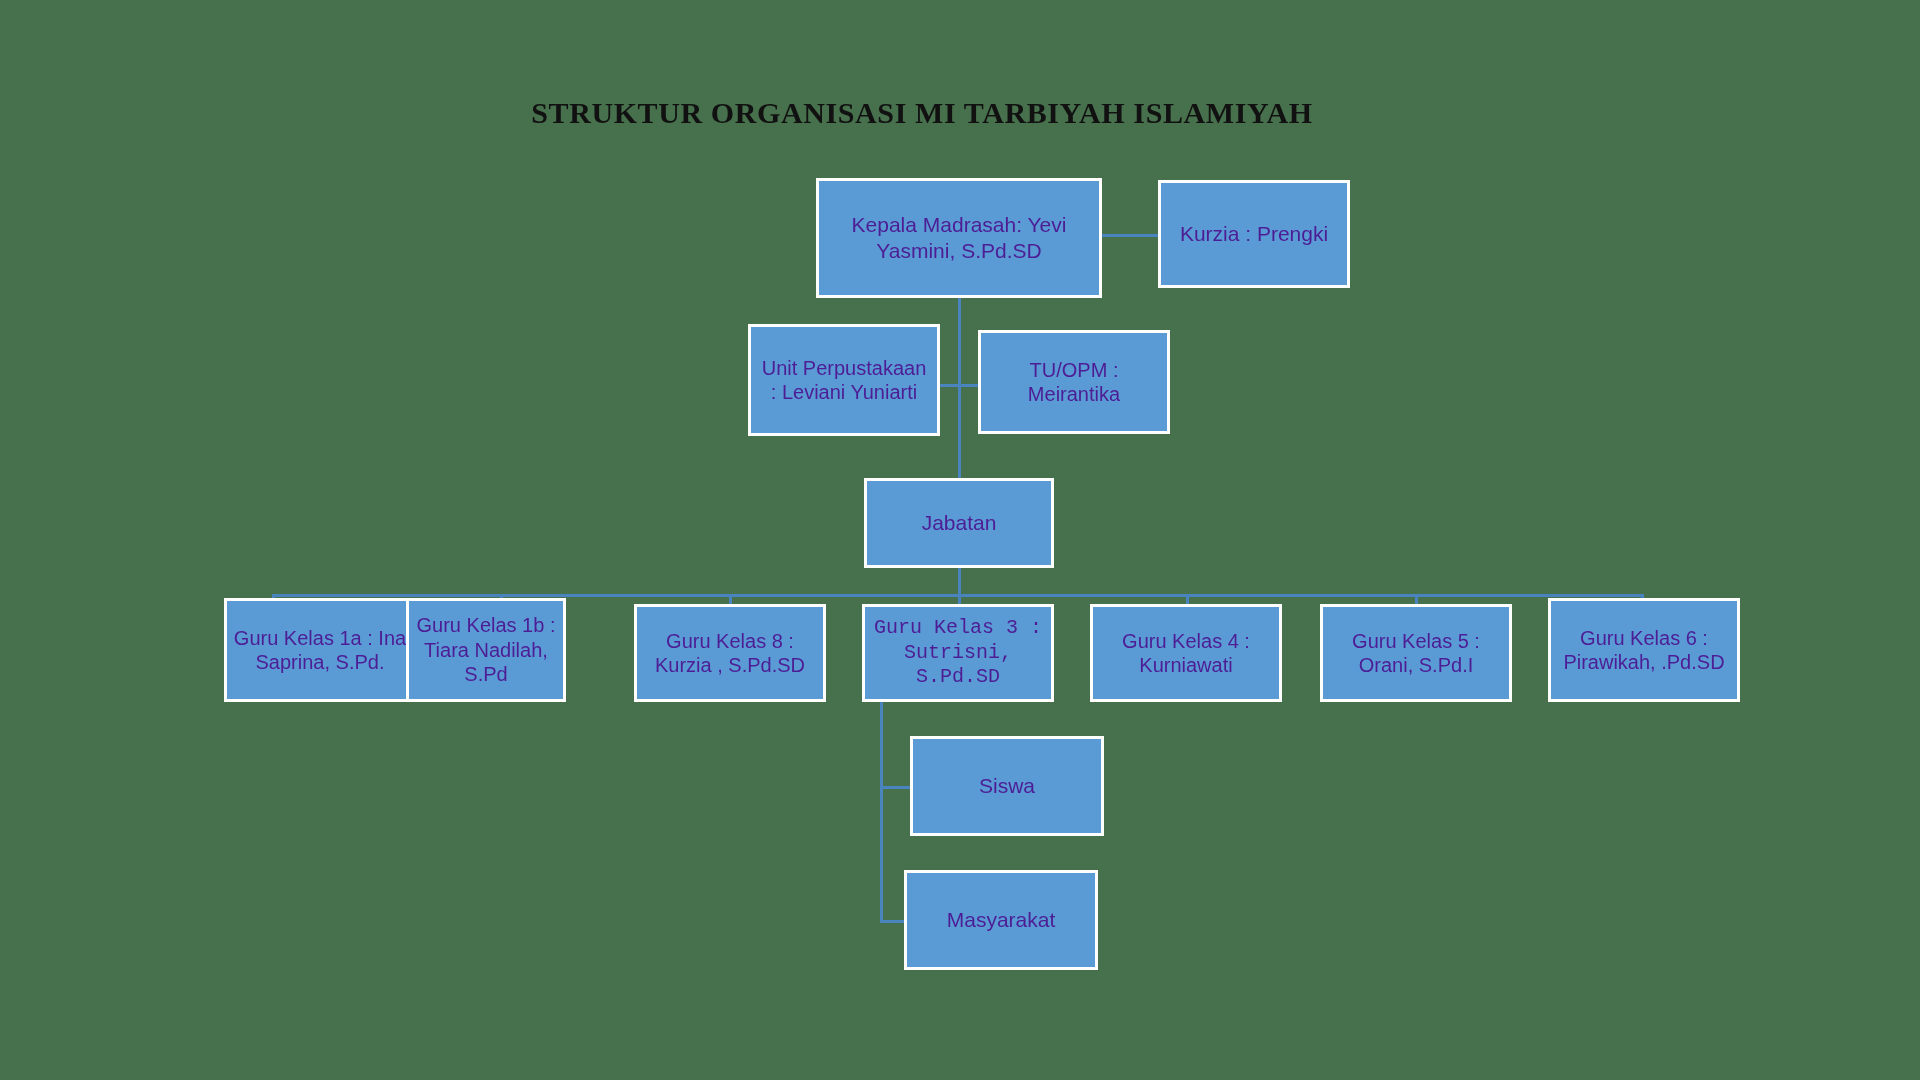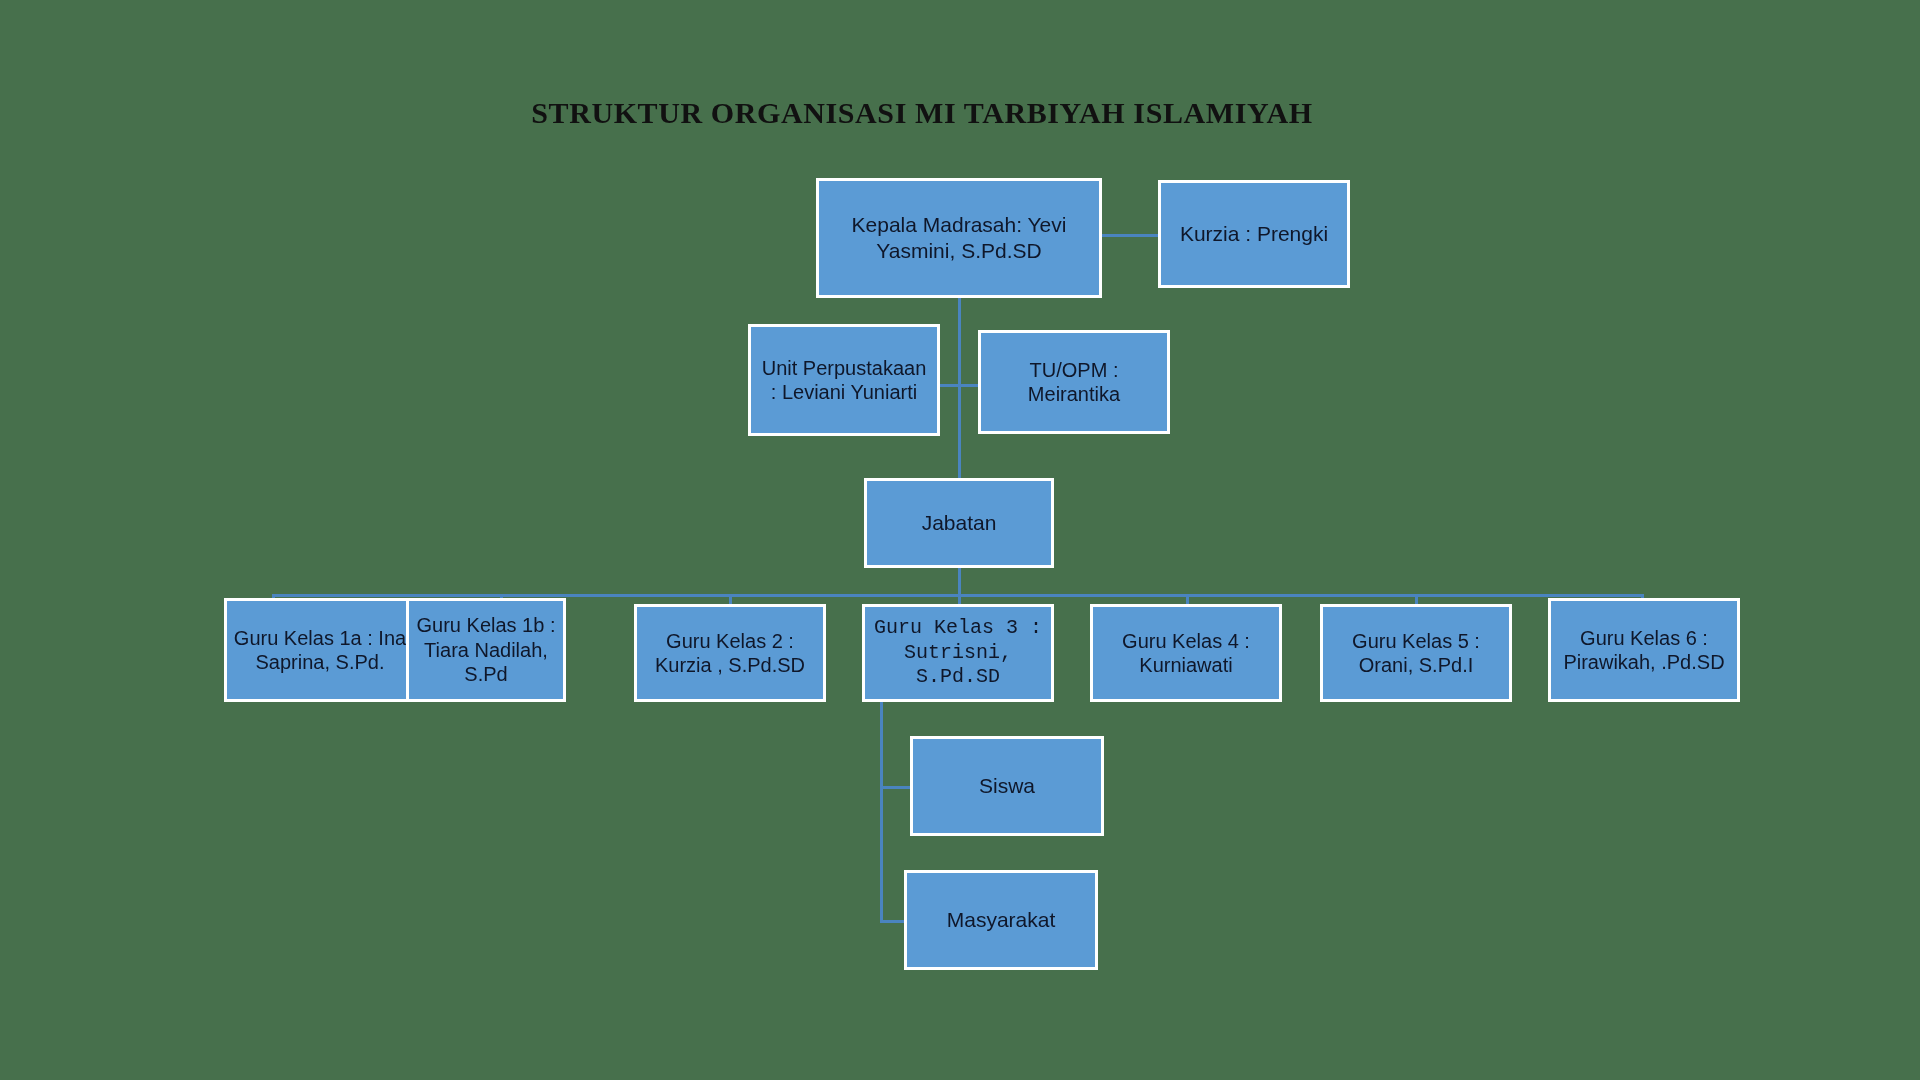--- a/index.html
+++ b/index.html
@@ -38,21 +38,21 @@
     color: #111111;
     white-space: nowrap;
     transform: translateX(-38px);
   }
 
   
   .node {
     position: absolute;
     background: #5b9bd5;
     border: 3px solid #ffffff;
-    color: #0f172a;
+    color: #4c1d95;
     display: flex;
     align-items: center;
     justify-content: center;
     text-align: center;
     font-size: 21px;
     line-height: 1.22;
     padding: 1px 6px;
     z-index: 3;
   }
   .node span { display: block; width: 100%; }
@@ -121,21 +121,21 @@
 
   <div class="node small" style="left:180px; top:598px; width:192px; height:104px;margin-left:44px;">
     <span>Guru Kelas 1a : Ina Saprina, S.Pd.</span>
   </div>
 
   <div class="node small" style="left:406px; top:598px; width:160px; height:104px;">
     <span>Guru Kelas 1b : Tiara Nadilah, S.Pd</span>
   </div>
 
   <div class="node small" style="left:634px; top:604px; width:192px; height:98px;">
-    <span>Guru Kelas 2 : Kurzia , S.Pd.SD</span>
+    <span>Guru Kelas 8 : Kurzia , S.Pd.SD</span>
   </div>
 
   <div class="node small" style="left:862px; top:604px; width:192px; height:98px;font-family:Liberation Mono, monospace;">
     <span>Guru Kelas 3 : Sutrisni, S.Pd.SD</span>
   </div>
 
   <div class="node small" style="left:1090px; top:604px; width:192px; height:98px;">
     <span>Guru Kelas 4 : Kurniawati</span>
   </div>
 

